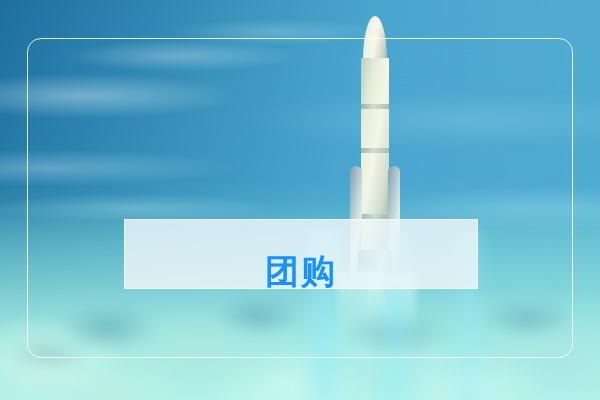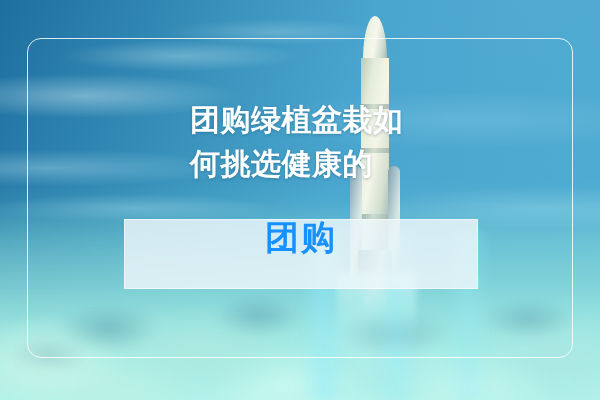--- a/index.html
+++ b/index.html
@@ -224,21 +224,21 @@
   .tag-bar {
     position: absolute;
     left: 124px;
     top: 219px;
     width: 354px;
     height: 70px;
     background: rgba(238,246,250,0.82);
     border: 1px solid rgba(255,255,255,0.55);
     box-sizing: border-box;
     display: flex;
-    align-items: flex-start;
+    align-items: flex-end;
     justify-content: center;
   }
   .tag-text {
     color: #1890ff;
     font-size: 34px;
     font-weight: bold;
     letter-spacing: 2px;
     line-height: 1;
   }
 </style>
@@ -266,20 +266,18 @@
 
     <div class="exhaust"></div>
 
     <div class="plume"></div>
     <div class="plume-dark"></div>
     <div class="plume-shafts"></div>
   </div>
 
   <div class="frame"></div>
 
-  <div class="headline">团购绿植盆栽如
-何挑选健康的</div>
 
   <div class="tag-bar">
     <span class="tag-text">团购</span>
   </div>
 
 </div>
 
 </body></html>

